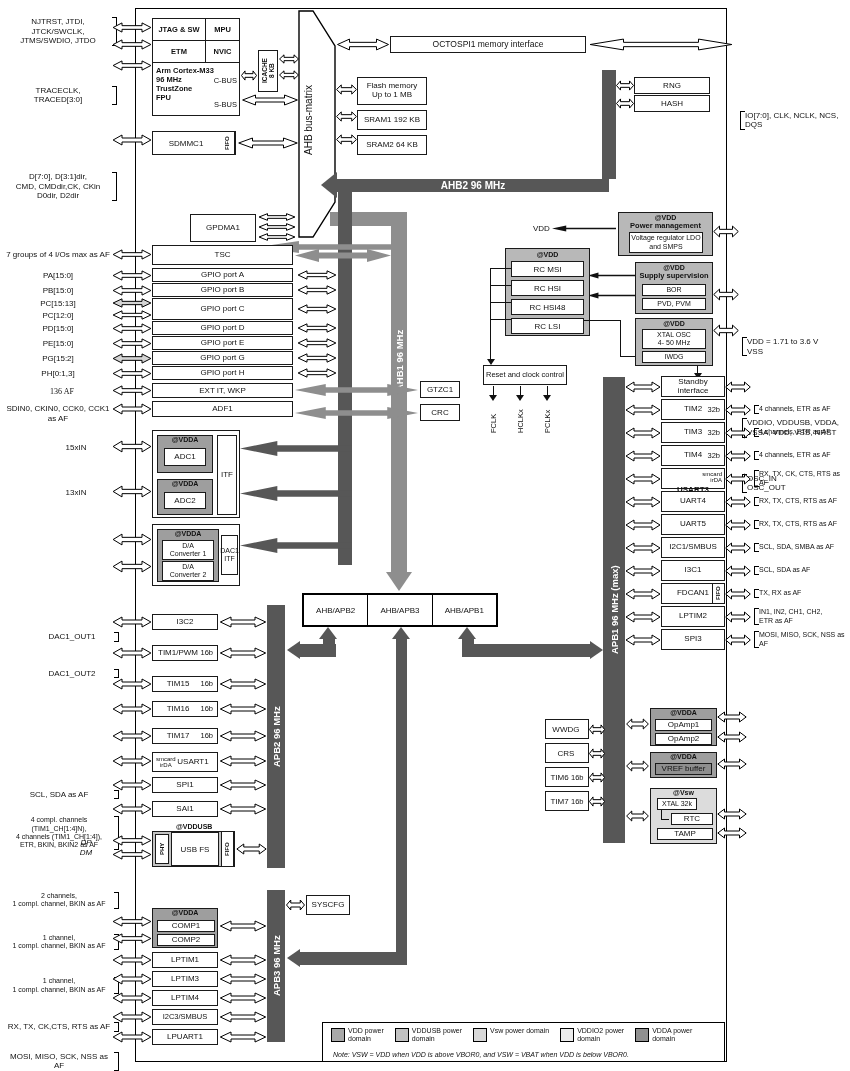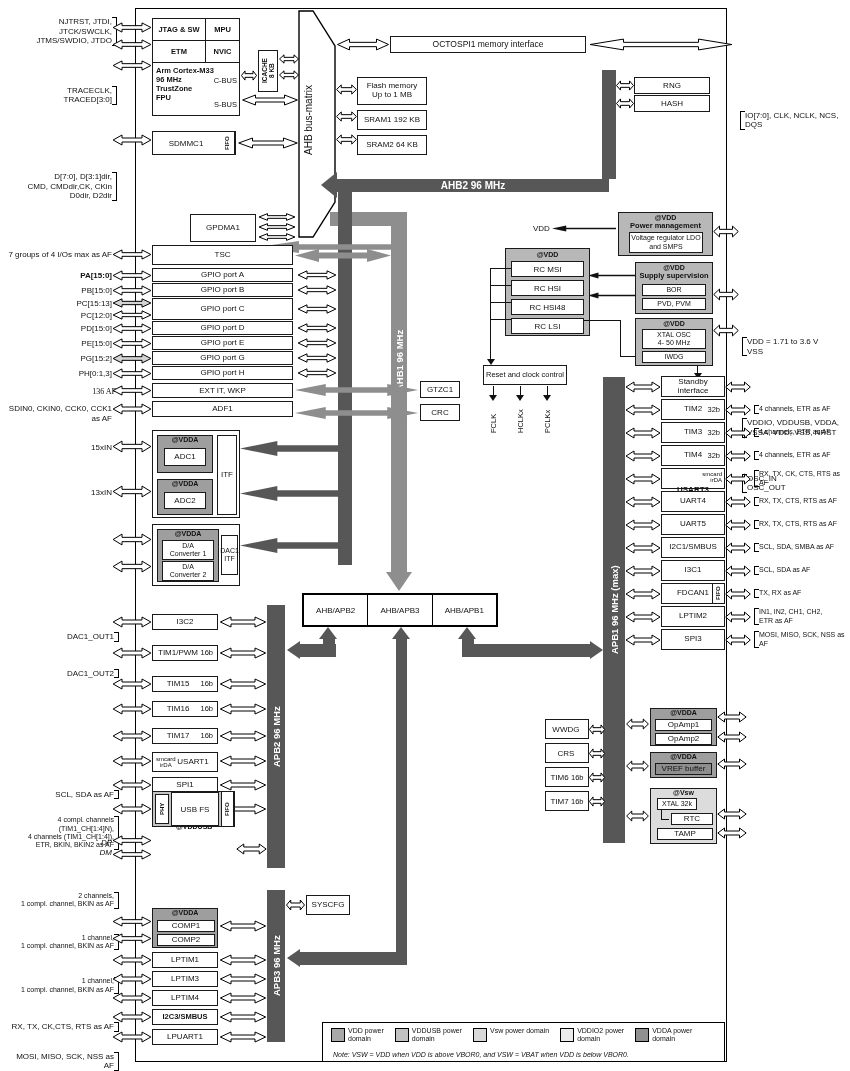--- a/index.html
+++ b/index.html
@@ -3,21 +3,21 @@
 <meta charset="utf-8">
 <style>
   html,body{margin:0;padding:0;background:#fff;}
   #canvas{position:relative;width:850px;height:1071px;background:#fff;
     font-family:"Liberation Sans",sans-serif;font-size:8px;color:#111;overflow:hidden;}
   .abs{position:absolute;}
   .box{position:absolute;border:1px solid #1a1a1a;background:#fff;display:flex;
     align-items:center;justify-content:center;text-align:center;line-height:1.15;
     white-space:pre-line;box-sizing:border-box;}
   .lab{position:absolute;line-height:1.2;white-space:pre-line;}
-  .rt{text-align:right;}
+  .rt{text-align:center;}
   .b{font-weight:bold;}
   .f65{font-size:6.5px;} .f7{font-size:7px;} .f75{font-size:7.5px;} .f85{font-size:8.5px;}
   .gdom{background:#b8b8b8;}       
   .adom{background:#9e9e9e;}       
   .udom{background:#c4c4c4;}       
   .sdom{background:#dcdcdc;}       
   .busd{position:absolute;background:#575757;}
   .busg{position:absolute;background:#8e8e8e;}
   .buslbl{color:#fff;font-weight:bold;display:flex;align-items:center;justify-content:center;}
   .vt{writing-mode:vertical-rl;transform:rotate(180deg);}
@@ -299,21 +299,21 @@
         <path d="M1 6 L9 1 L9 4 L27 4 L27 1 L35 6 L27 11 L27 8 L9 8 L9 11 Z"></path>
       </svg>
     </div>
   <div class="box" style="left:152px;top:245px;width:141px;height:20px;">TSC</div>
   <div class="arr ag" style="left:295px;top:249px;width:96px;height:13px;">
       <svg viewBox="0 0 36 12" preserveAspectRatio="none">
         <path d="M0 6 L9 0 L9 3.2 L27 3.2 L27 0 L36 6 L27 12 L27 8.8 L9 8.8 L9 12 Z"></path>
       </svg>
     </div>
 
-  <div class="lab rt" style="left:4px;top:271px;width:108px;font-weight:bold;">PA[15:0]</div>
+  <div class="lab rt" style="left:4px;top:271px;width:108px;">PA[15:0]</div>
   <div class="arr aw" style="left:112px;top:270px;width:40px;height:11px;">
       <svg viewBox="0 0 36 12" preserveAspectRatio="none">
         <path d="M1 6 L9 1 L9 4 L27 4 L27 1 L35 6 L27 11 L27 8 L9 8 L9 11 Z"></path>
       </svg>
     </div>
   <div class="box" style="left:152px;top:268px;width:141px;height:14px;">GPIO port A</div>
   <div class="arr aw" style="left:297px;top:270px;width:40px;height:10px;">
       <svg viewBox="0 0 36 12" preserveAspectRatio="none">
         <path d="M1 6 L9 1 L9 4 L27 4 L27 1 L35 6 L27 11 L27 8 L9 8 L9 11 Z"></path>
       </svg>
@@ -738,21 +738,21 @@
       <svg viewBox="0 0 36 12" preserveAspectRatio="none">
         <path d="M1 6 L9 1 L9 4 L27 4 L27 1 L35 6 L27 11 L27 8 L9 8 L9 11 Z"></path>
       </svg>
     </div>
   <div class="arr aw" style="left:112px;top:849px;width:40px;height:11px;">
       <svg viewBox="0 0 36 12" preserveAspectRatio="none">
         <path d="M1 6 L9 1 L9 4 L27 4 L27 1 L35 6 L27 11 L27 8 L9 8 L9 11 Z"></path>
       </svg>
     </div>
   <div class="lab b" style="left:176px;top:823px;font-size:7px;">@VDDUSB</div>
-  <div class="abs udom" style="left:152px;top:791px;width:83px;height:36px;border:1px solid #1a1a1a;box-sizing:border-box;">
+  <div class="abs udom" style="left:152px;top:831px;width:83px;height:36px;border:1px solid #1a1a1a;box-sizing:border-box;">
     <div class="box vt b" style="left:2px;top:2px;width:14px;height:30px;font-size:6px;">PHY</div>
     <div style="position:absolute;left:18px;top:0;width:48px;height:34px;display:flex;align-items:center;justify-content:center;background:#fff;border:1px solid #1a1a1a;box-sizing:border-box;">USB FS</div>
     <div class="box vt b" style="left:68px;top:-1px;width:13px;height:36px;font-size:6px;">FIFO</div>
   </div>
   <div class="arr aw" style="left:236px;top:843px;width:31px;height:12px;">
       <svg viewBox="0 0 36 12" preserveAspectRatio="none">
         <path d="M1 6 L9 1 L9 4 L27 4 L27 1 L35 6 L27 11 L27 8 L9 8 L9 11 Z"></path>
       </svg>
     </div>
 
@@ -820,21 +820,21 @@
       <svg viewBox="0 0 36 12" preserveAspectRatio="none">
         <path d="M1 6 L9 1 L9 4 L27 4 L27 1 L35 6 L27 11 L27 8 L9 8 L9 11 Z"></path>
       </svg>
     </div>
 
   <div class="arr aw" style="left:112px;top:1011px;width:40px;height:12px;">
       <svg viewBox="0 0 36 12" preserveAspectRatio="none">
         <path d="M1 6 L9 1 L9 4 L27 4 L27 1 L35 6 L27 11 L27 8 L9 8 L9 11 Z"></path>
       </svg>
     </div>
-  <div class="box f75" style="left:152px;top:1009px;width:66px;height:16px;font-weight:bold;"><span>I2C3/SMBUS</span></div>
+  <div class="box f75" style="left:152px;top:1009px;width:66px;height:16px;"><span>I2C3/SMBUS</span></div>
   <div class="arr aw" style="left:219px;top:1011px;width:48px;height:12px;">
       <svg viewBox="0 0 36 12" preserveAspectRatio="none">
         <path d="M1 6 L9 1 L9 4 L27 4 L27 1 L35 6 L27 11 L27 8 L9 8 L9 11 Z"></path>
       </svg>
     </div>
 
   <div class="arr aw" style="left:112px;top:1031px;width:40px;height:12px;">
       <svg viewBox="0 0 36 12" preserveAspectRatio="none">
         <path d="M1 6 L9 1 L9 4 L27 4 L27 1 L35 6 L27 11 L27 8 L9 8 L9 11 Z"></path>
       </svg>

